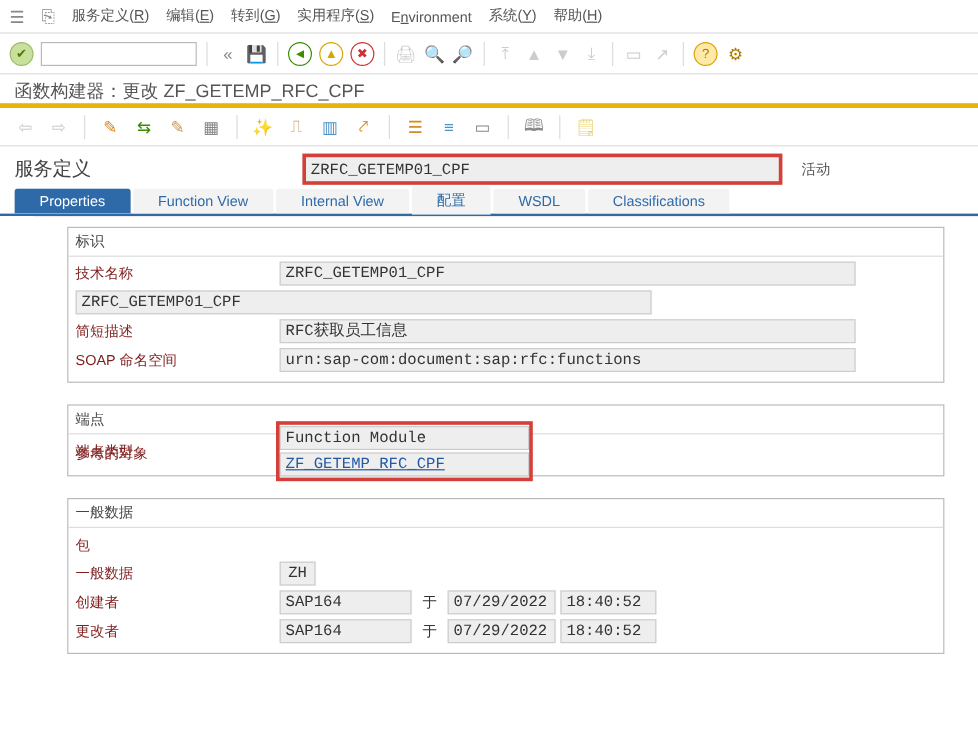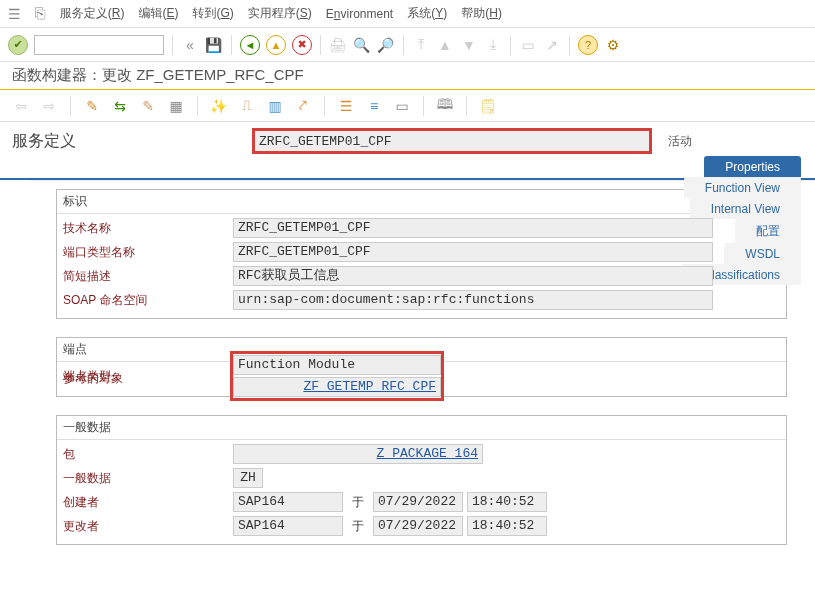--- a/index.html
+++ b/index.html
@@ -45,25 +45,25 @@
   .circle-btn.green-solid { background: #c8e09c; }
   .tb-input { width: 130px; height: 20px; border: 1px solid #bbb; background: #fff; }
   .tb-sep { width: 1px; height: 20px; background: #ddd; margin: 0 2px; }
   .tb-icon { width: 18px; height: 18px; display:inline-flex; align-items:center; justify-content:center; color:#888; font-size:14px; }
   .tb-icon.dim { color: #ccc; }
   .tb-icon.save { color:#555; }
 
   .titlebar {
     height: 28px;
     display:flex;
-    align-items:center;
+    align-items:flex-end;
     padding: 0 12px;
     font-size: 15px;
     color: #555;
-    border-bottom: 1px solid #eab308;
+    border-bottom: 4px solid #eab308;
   }
 
   .subtoolbar {
     display:flex;
     align-items:center;
     height: 32px;
     padding: 0 12px;
     gap: 10px;
     border-bottom: 1px solid #ddd;
   }
@@ -87,26 +87,25 @@
   .svc-input {
     font-family: "Courier New", monospace;
     font-size: 13px;
     color:#333;
     padding-left:4px;
   }
   .svc-status { margin-left: 6px; color:#555; }
 
   .tabs {
     display:flex;
-    align-items:flex-end;
+    align-items:center;
     border-bottom: 2px solid #2f6aa8;
     padding: 0 12px;
     height: 24px;
     gap: 0;
-    flex-direction: column;
   }
   .tab {
     padding: 3px 20px;
     font-size: 12px;
     color:#2f6aa8;
     border-top-left-radius: 3px;
     border-top-right-radius: 3px;
     border: 1px solid transparent;
     border-bottom:none;
     background:#f3f3f3;
@@ -156,21 +155,21 @@
     position:absolute;
     left:-3px; top:-3px;
     right:-3px; bottom:-3px;
     border:3px solid #d43f3a;
     pointer-events:none;
   }
   .w480 { width: 480px; }
   .w190 { width: 208px; }
   .w110 { width: 110px; }
   .w30 { width: 30px; text-align: center; }
-  .underline { text-decoration: underline; text-align: right; }
+  .underline { text-decoration: underline; }
   .mono { font-family:"Courier New", monospace; }
 </style>
 </head>
 <body>
 
 <div class="menubar">
   <span class="menu-icon">☰</span>
   <span class="menu-icon">⎘</span>
   <span class="menu-item">
     <span>服务定义(</span><u>R</u><span>)</span>
@@ -269,21 +268,20 @@
 <div class="pane">
 
   <div class="groupbox">
     <div class="gb-title">标识</div>
     <div class="gb-body">
       <div class="gb-row">
         <span class="lbl">技术名称</span>
         <span class="val-box w480">ZRFC_GETEMP01_CPF</span>
       </div>
       <div class="gb-row">
-        <span class="lbl">端口类型名称</span>
         <span class="val-box w480">ZRFC_GETEMP01_CPF</span>
       </div>
       <div class="gb-row">
         <span class="lbl">简短描述</span>
         <span class="val-box w480">RFC获取员工信息</span>
       </div>
       <div class="gb-row">
         <span class="lbl">SOAP 命名空间</span>
         <span class="val-box w480">urn:sap-com:document:sap:rfc:functions</span>
       </div>
@@ -304,21 +302,20 @@
         <span class="lbl">参考的对象</span>
       </div>
     </div>
   </div>
 
   <div class="groupbox">
     <div class="gb-title">一般数据</div>
     <div class="gb-body">
       <div class="gb-row">
         <span class="lbl">包</span>
-        <span class="val-box underline" style="width:250px;color:#2458a5">Z_PACKAGE_164</span>
       </div>
       <div class="gb-row">
         <span class="lbl">一般数据</span>
         <span class="val-box w30">ZH</span>
       </div>
       <div class="gb-row">
         <span class="lbl">创建者</span>
         <span class="val-box w110">SAP164</span>
         <span style="width:30px;text-align:center">于</span>
         <span class="val-box" style="width:90px">07/29/2022</span>

